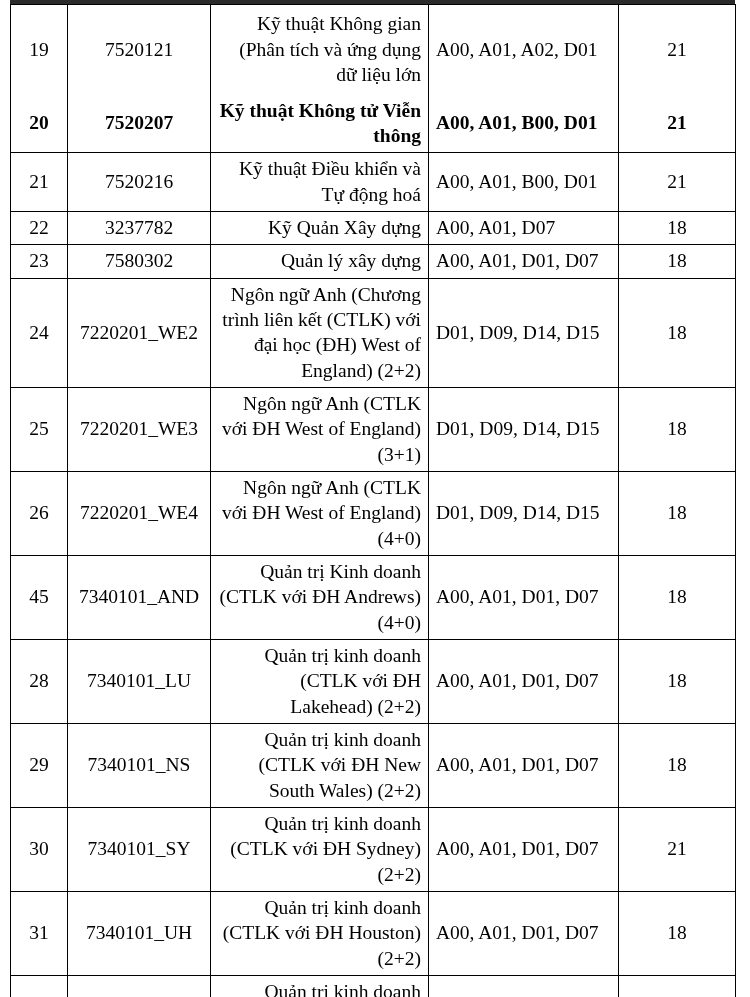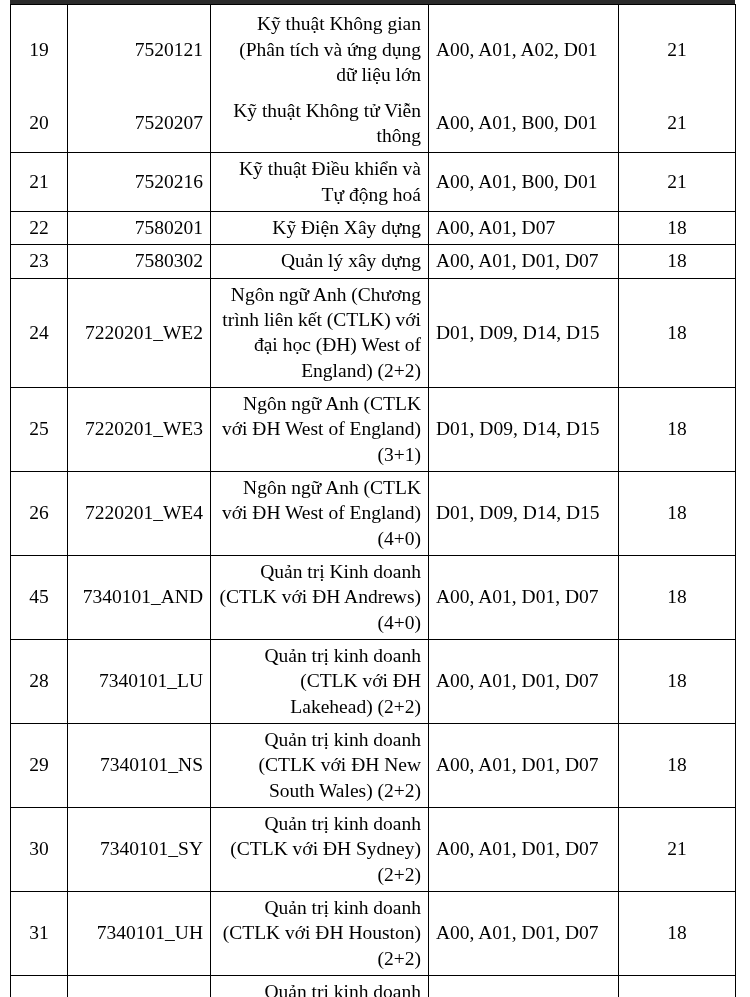--- a/index.html
+++ b/index.html
@@ -52,21 +52,21 @@
     padding: 3px 7px 4px 7px;
     vertical-align: middle;
     word-wrap: break-word;
   }
 
   
   td.stt {
     text-align: center;
   }
   td.code {
-    text-align: right;
+    text-align: center;
     padding-left: 10px;
     white-space: nowrap;
   }
   td.major {
     text-align: right;
     padding-left: 9px;
   }
   td.blocks {
     text-align: left;
     padding-left: 10px;
@@ -100,40 +100,40 @@
     <tbody>
 
       <tr class="no-bottom-rule" style="height:90px;">
         <td class="stt">19</td>
         <td class="code">7520121</td>
         <td class="major">Kỹ thuật Không gian (Phân tích và ứng dụng dữ liệu lớn</td>
         <td class="blocks">A00, A01, A02, D01</td>
         <td class="score">21</td>
       </tr>
 
-      <tr class="no-top-rule" style="height:50px;">
+      <tr class="no-top-rule" style="height:50px;font-weight:bold;">
         <td class="stt">20</td>
         <td class="code">7520207</td>
         <td class="major">Kỹ thuật Không tử Viễn thông</td>
         <td class="blocks">A00, A01, B00, D01</td>
         <td class="score">21</td>
       </tr>
 
       <tr style="height:54px;">
         <td class="stt">21</td>
         <td class="code">7520216</td>
         <td class="major">Kỹ thuật Điều khiển và Tự động hoá</td>
         <td class="blocks">A00, A01, B00, D01</td>
         <td class="score">21</td>
       </tr>
 
       <tr style="height:30px;padding-left:47px;">
         <td class="stt">22</td>
-        <td class="code">7580201</td>
-        <td class="major">Kỹ Điện Xây dựng</td>
+        <td class="code">3237782</td>
+        <td class="major">Kỹ Quản Xây dựng</td>
         <td class="blocks">A00, A01, D07</td>
         <td class="score">18</td>
       </tr>
 
       <tr style="height:26px;">
         <td class="stt">23</td>
         <td class="code">7580302</td>
         <td class="major">Quản lý xây dựng</td>
         <td class="blocks">A00, A01, D01, D07</td>
         <td class="score">18</td>

